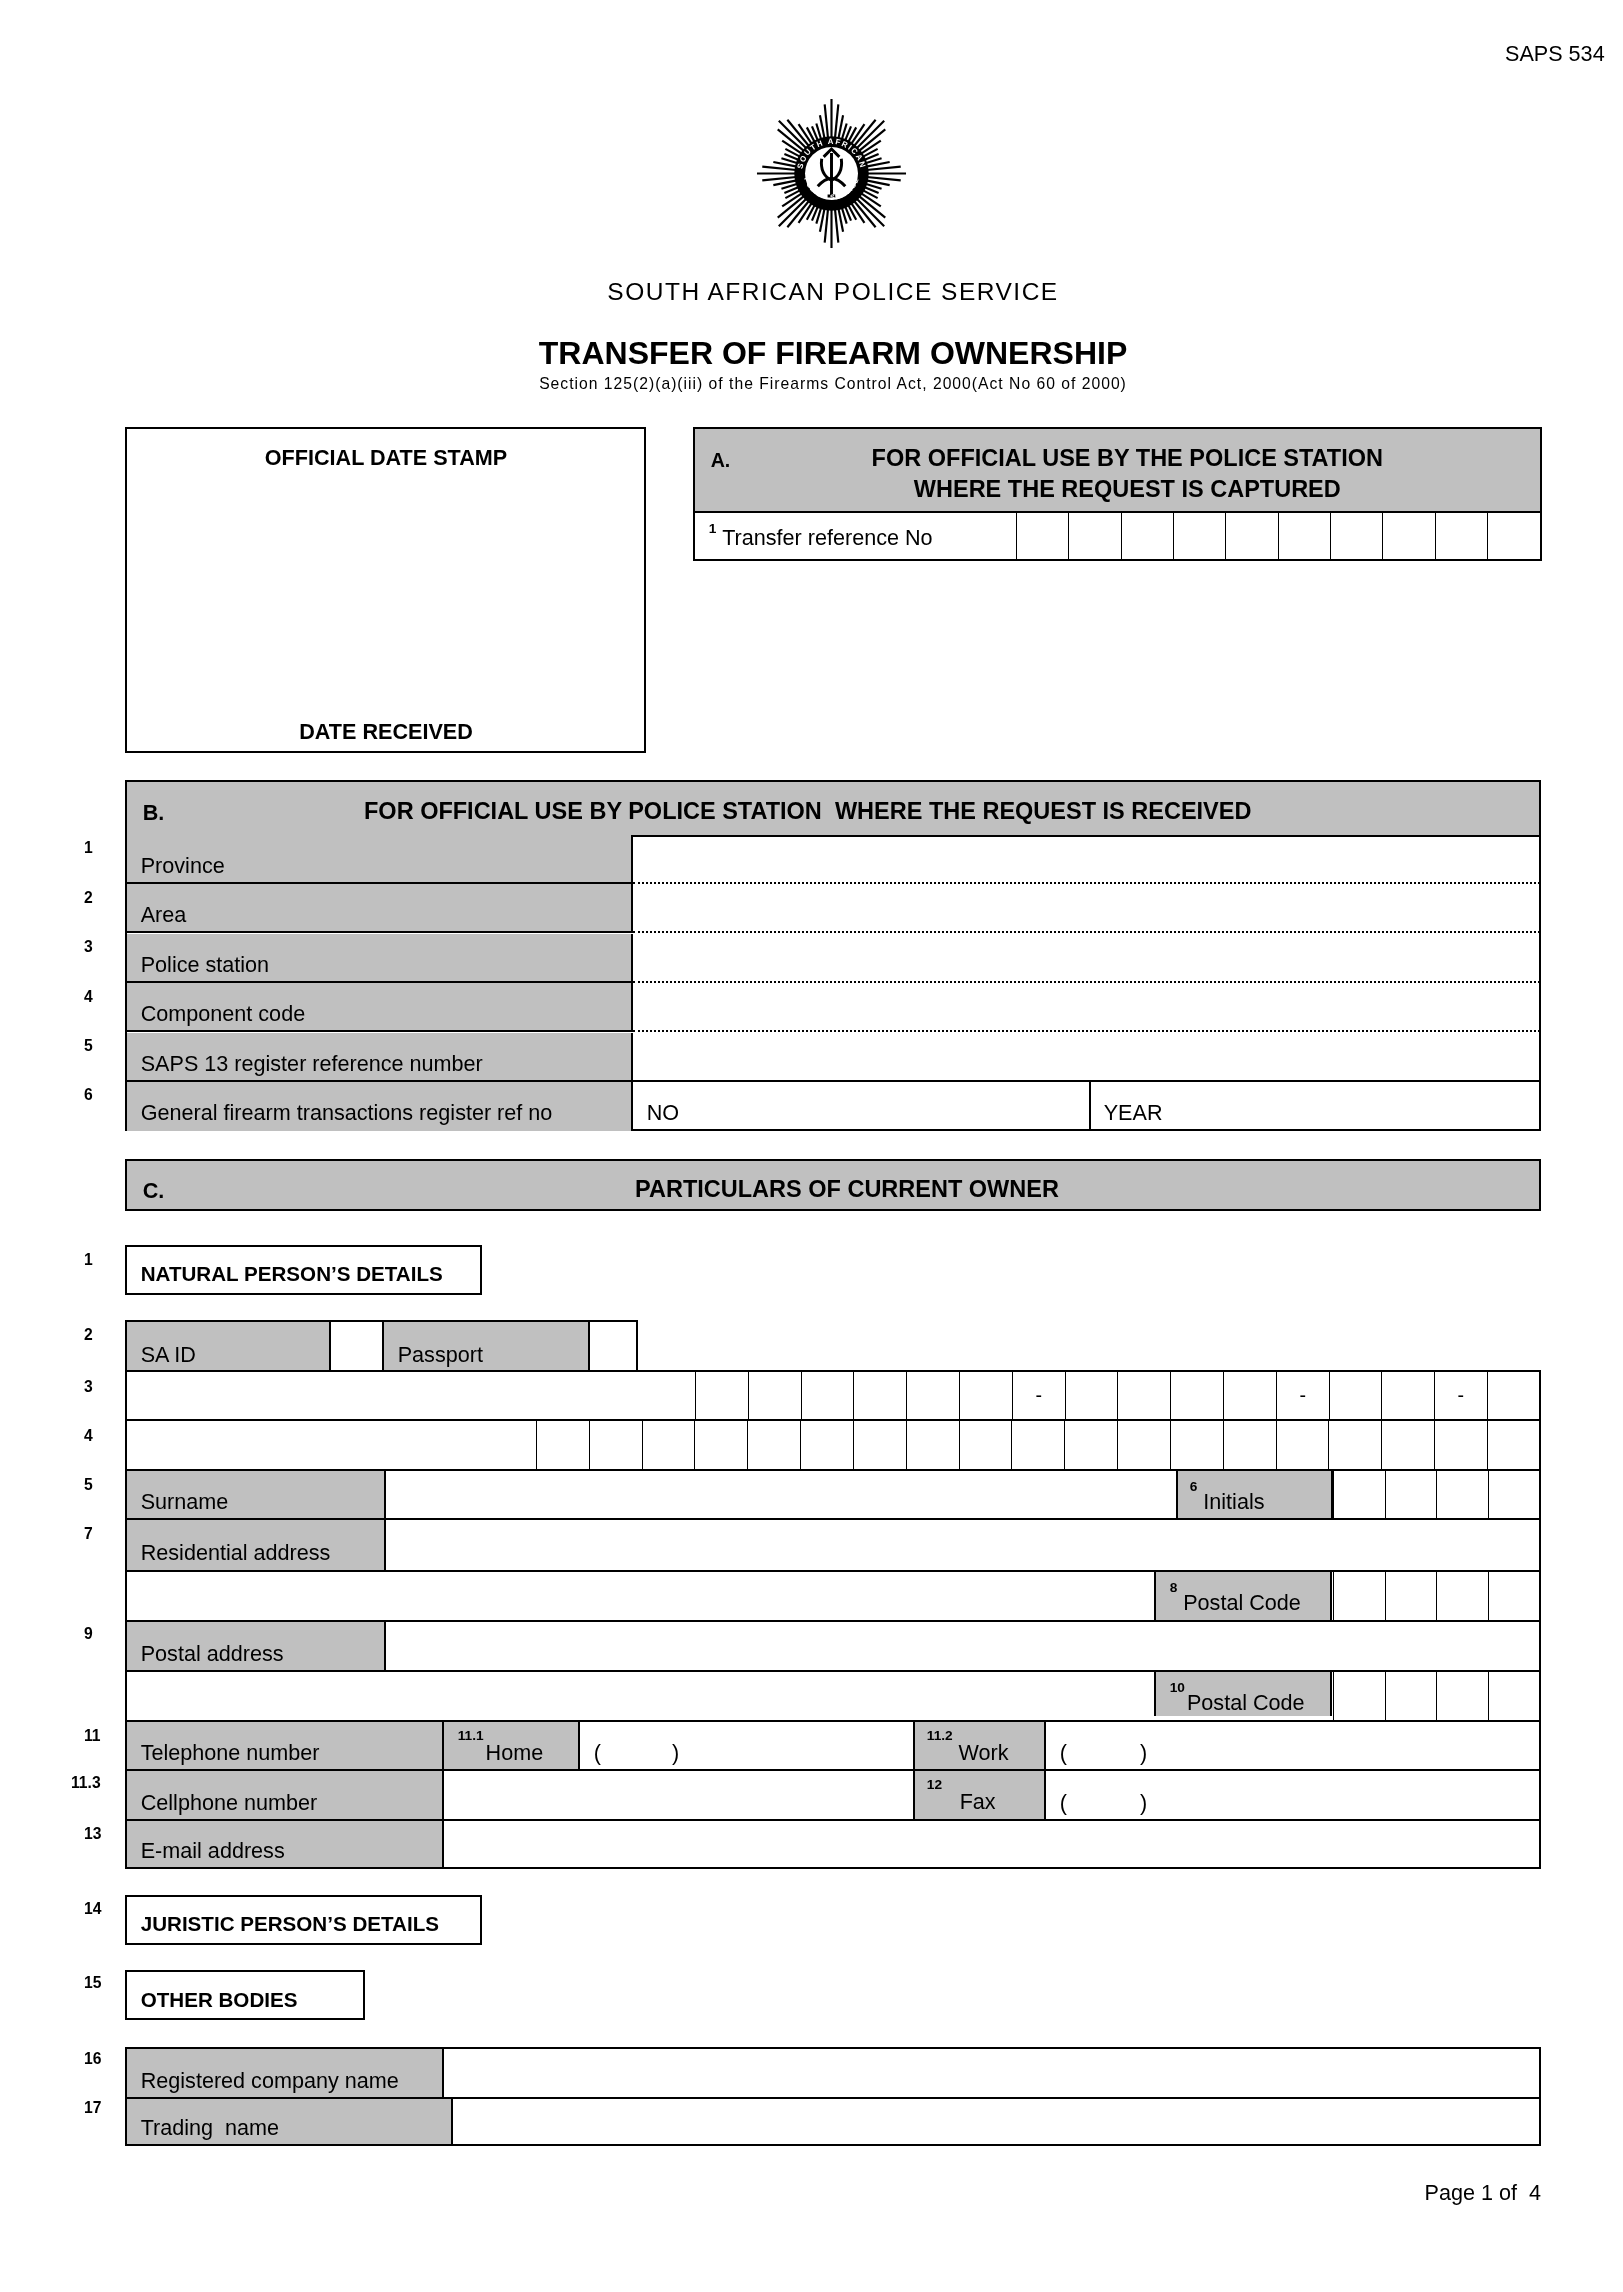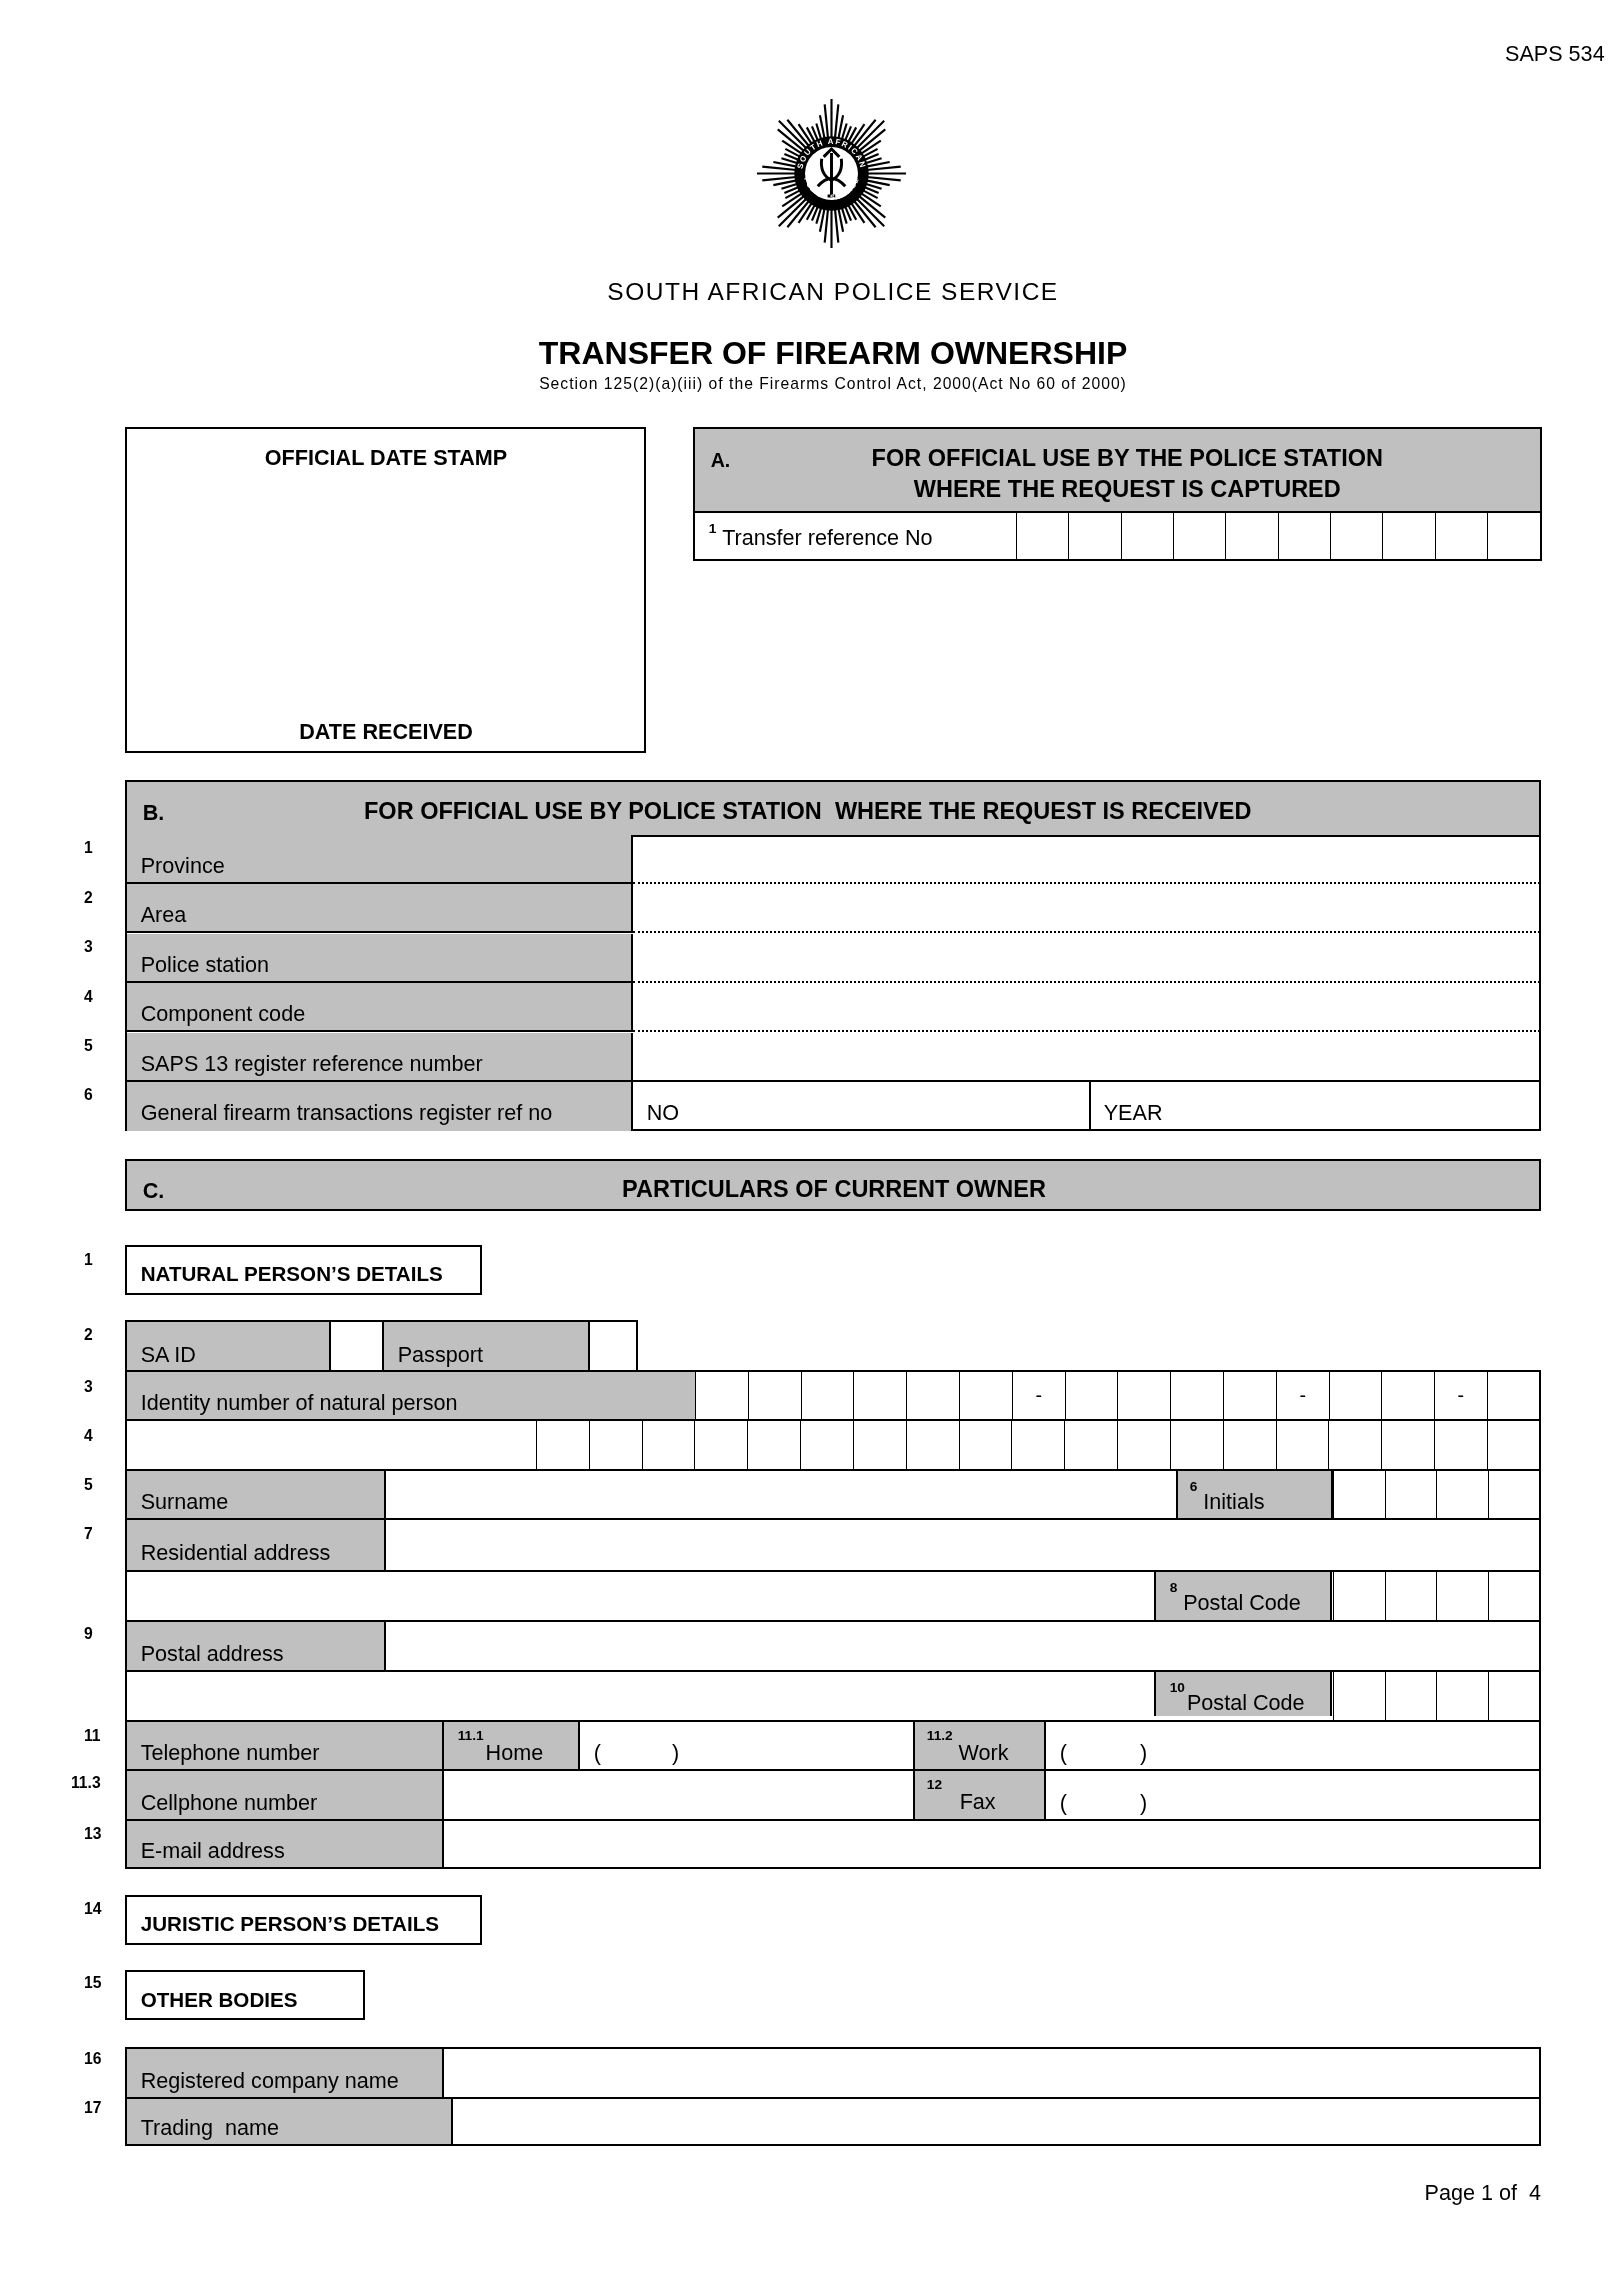--- a/index.html
+++ b/index.html
@@ -171,21 +171,21 @@
     <div class="num" style="top: 839px;">1</div>
     <div class="num" style="top: 889px;">2</div>
     <div class="num" style="top: 938px;">3</div>
     <div class="num" style="top: 988px;">4</div>
     <div class="num" style="top: 1037px;">5</div>
     <div class="num" style="top: 1086px;">6</div>
   </div>
 
 <div class="box gray" style="left:125px; top:1159px; width:1416px; height:52px;">
   <div class="abs btxt" style="left:15.7px; top:16.7px; font-size:21.6px;">C.</div>
-  <div class="abs btxt" style="left:0; width:1412px; top:14.7px; text-align:center; font-size:23.5px; padding-left:1px;">PARTICULARS OF CURRENT OWNER</div>
+  <div class="abs btxt" style="left:0; width:1412px; top:14.7px; text-align:center; font-size:23.5px; padding-left:14px;">PARTICULARS OF CURRENT OWNER</div>
 </div>
 
 <div class="num" style="top:1251px;">1</div>
 <div class="box" style="left:125px; top:1245px; width:357px; height:50px;">
   <div class="abs btxt" style="left:13.7px; top:14.7px; font-size:20.6px;">NATURAL PERSON’S DETAILS</div>
 </div>
 
 <div class="num" style="top:1326px;">2</div>
 <div class="box" style="left:125px; top:1320px; width:513px; height:52px; border-bottom:none;">
   <div class="abs gray" style="left:0; top:0; width:202px; height:50px;">
@@ -193,23 +193,20 @@
   </div>
   <div class="abs" style="left:202px; top:0; width:55px; height:50px; border-left:2px solid #000; border-right:2px solid #000; box-sizing:border-box;"></div>
   <div class="abs gray" style="left:257px; top:0; width:204px; height:50px;">
     <div class="lbl" style="left:13.7px; top:19.6px;">Passport</div>
   </div>
   <div class="abs" style="left:461px; top:0; width:48px; height:50px; border-left:2px solid #000; box-sizing:border-box;"></div>
 </div>
 
 <div class="num" style="top:1378px;">3</div>
 <div class="box" style="left:125px; top:1370px; width:1416px; height:51px;">
-  <div class="abs gray" style="left:0; top:0; width:568px; height:47px;">
-    <div class="lbl" style="left:13.7px; top:17.6px;">Identity number of natural person</div>
-  </div>
   <div id="idCells" class="abs" style="left:568px; top:0; width:845px; height:47px;">
       <div class="cell" style="left: 0px; top: 0px; width: 53px; height: 47px;"></div>
       <div class="cell" style="left: 53px; top: 0px; width: 53px; height: 47px;"></div>
       <div class="cell" style="left: 106px; top: 0px; width: 53px; height: 47px;"></div>
       <div class="cell" style="left: 158px; top: 0px; width: 53px; height: 47px;"></div>
       <div class="cell" style="left: 211px; top: 0px; width: 53px; height: 47px;"></div>
       <div class="cell" style="left: 264px; top: 0px; width: 53px; height: 47px;"></div>
       <div class="cell" style="left: 317px; top: 0px; width: 53px; height: 47px;">
         <span class="dash" style="left: 22.5px; top: 11.8px;">-</span>
       </div>

